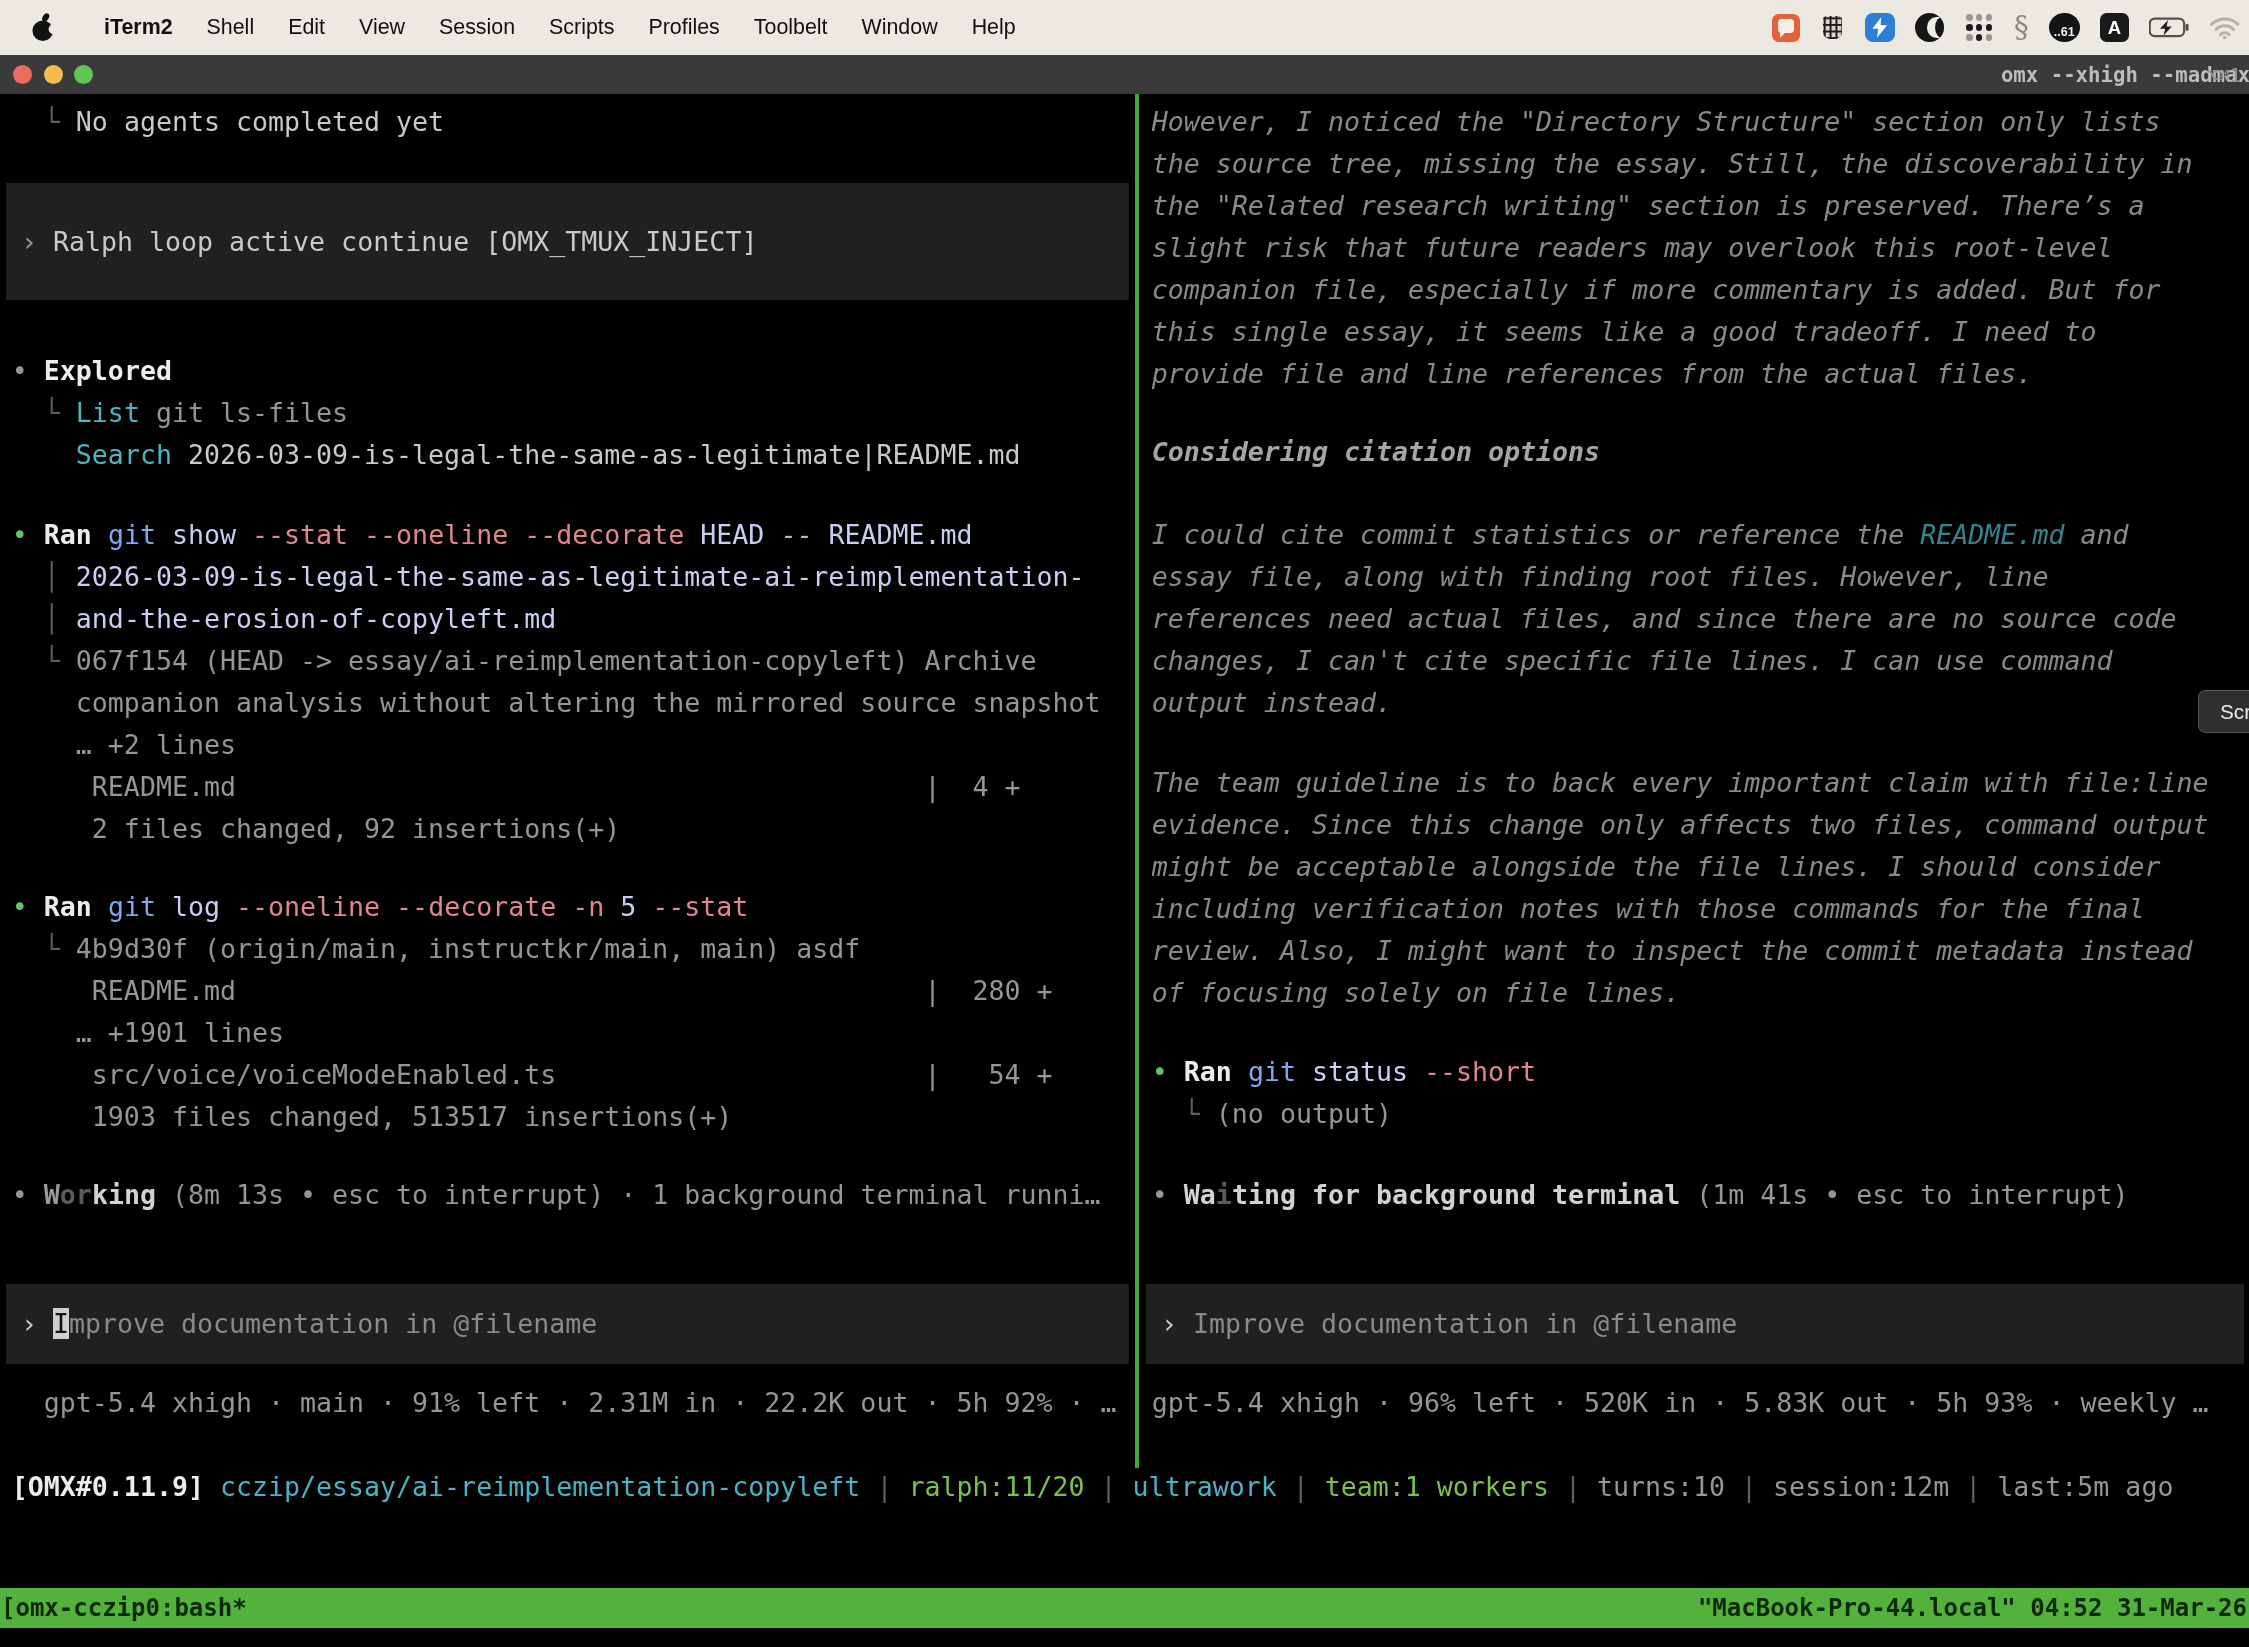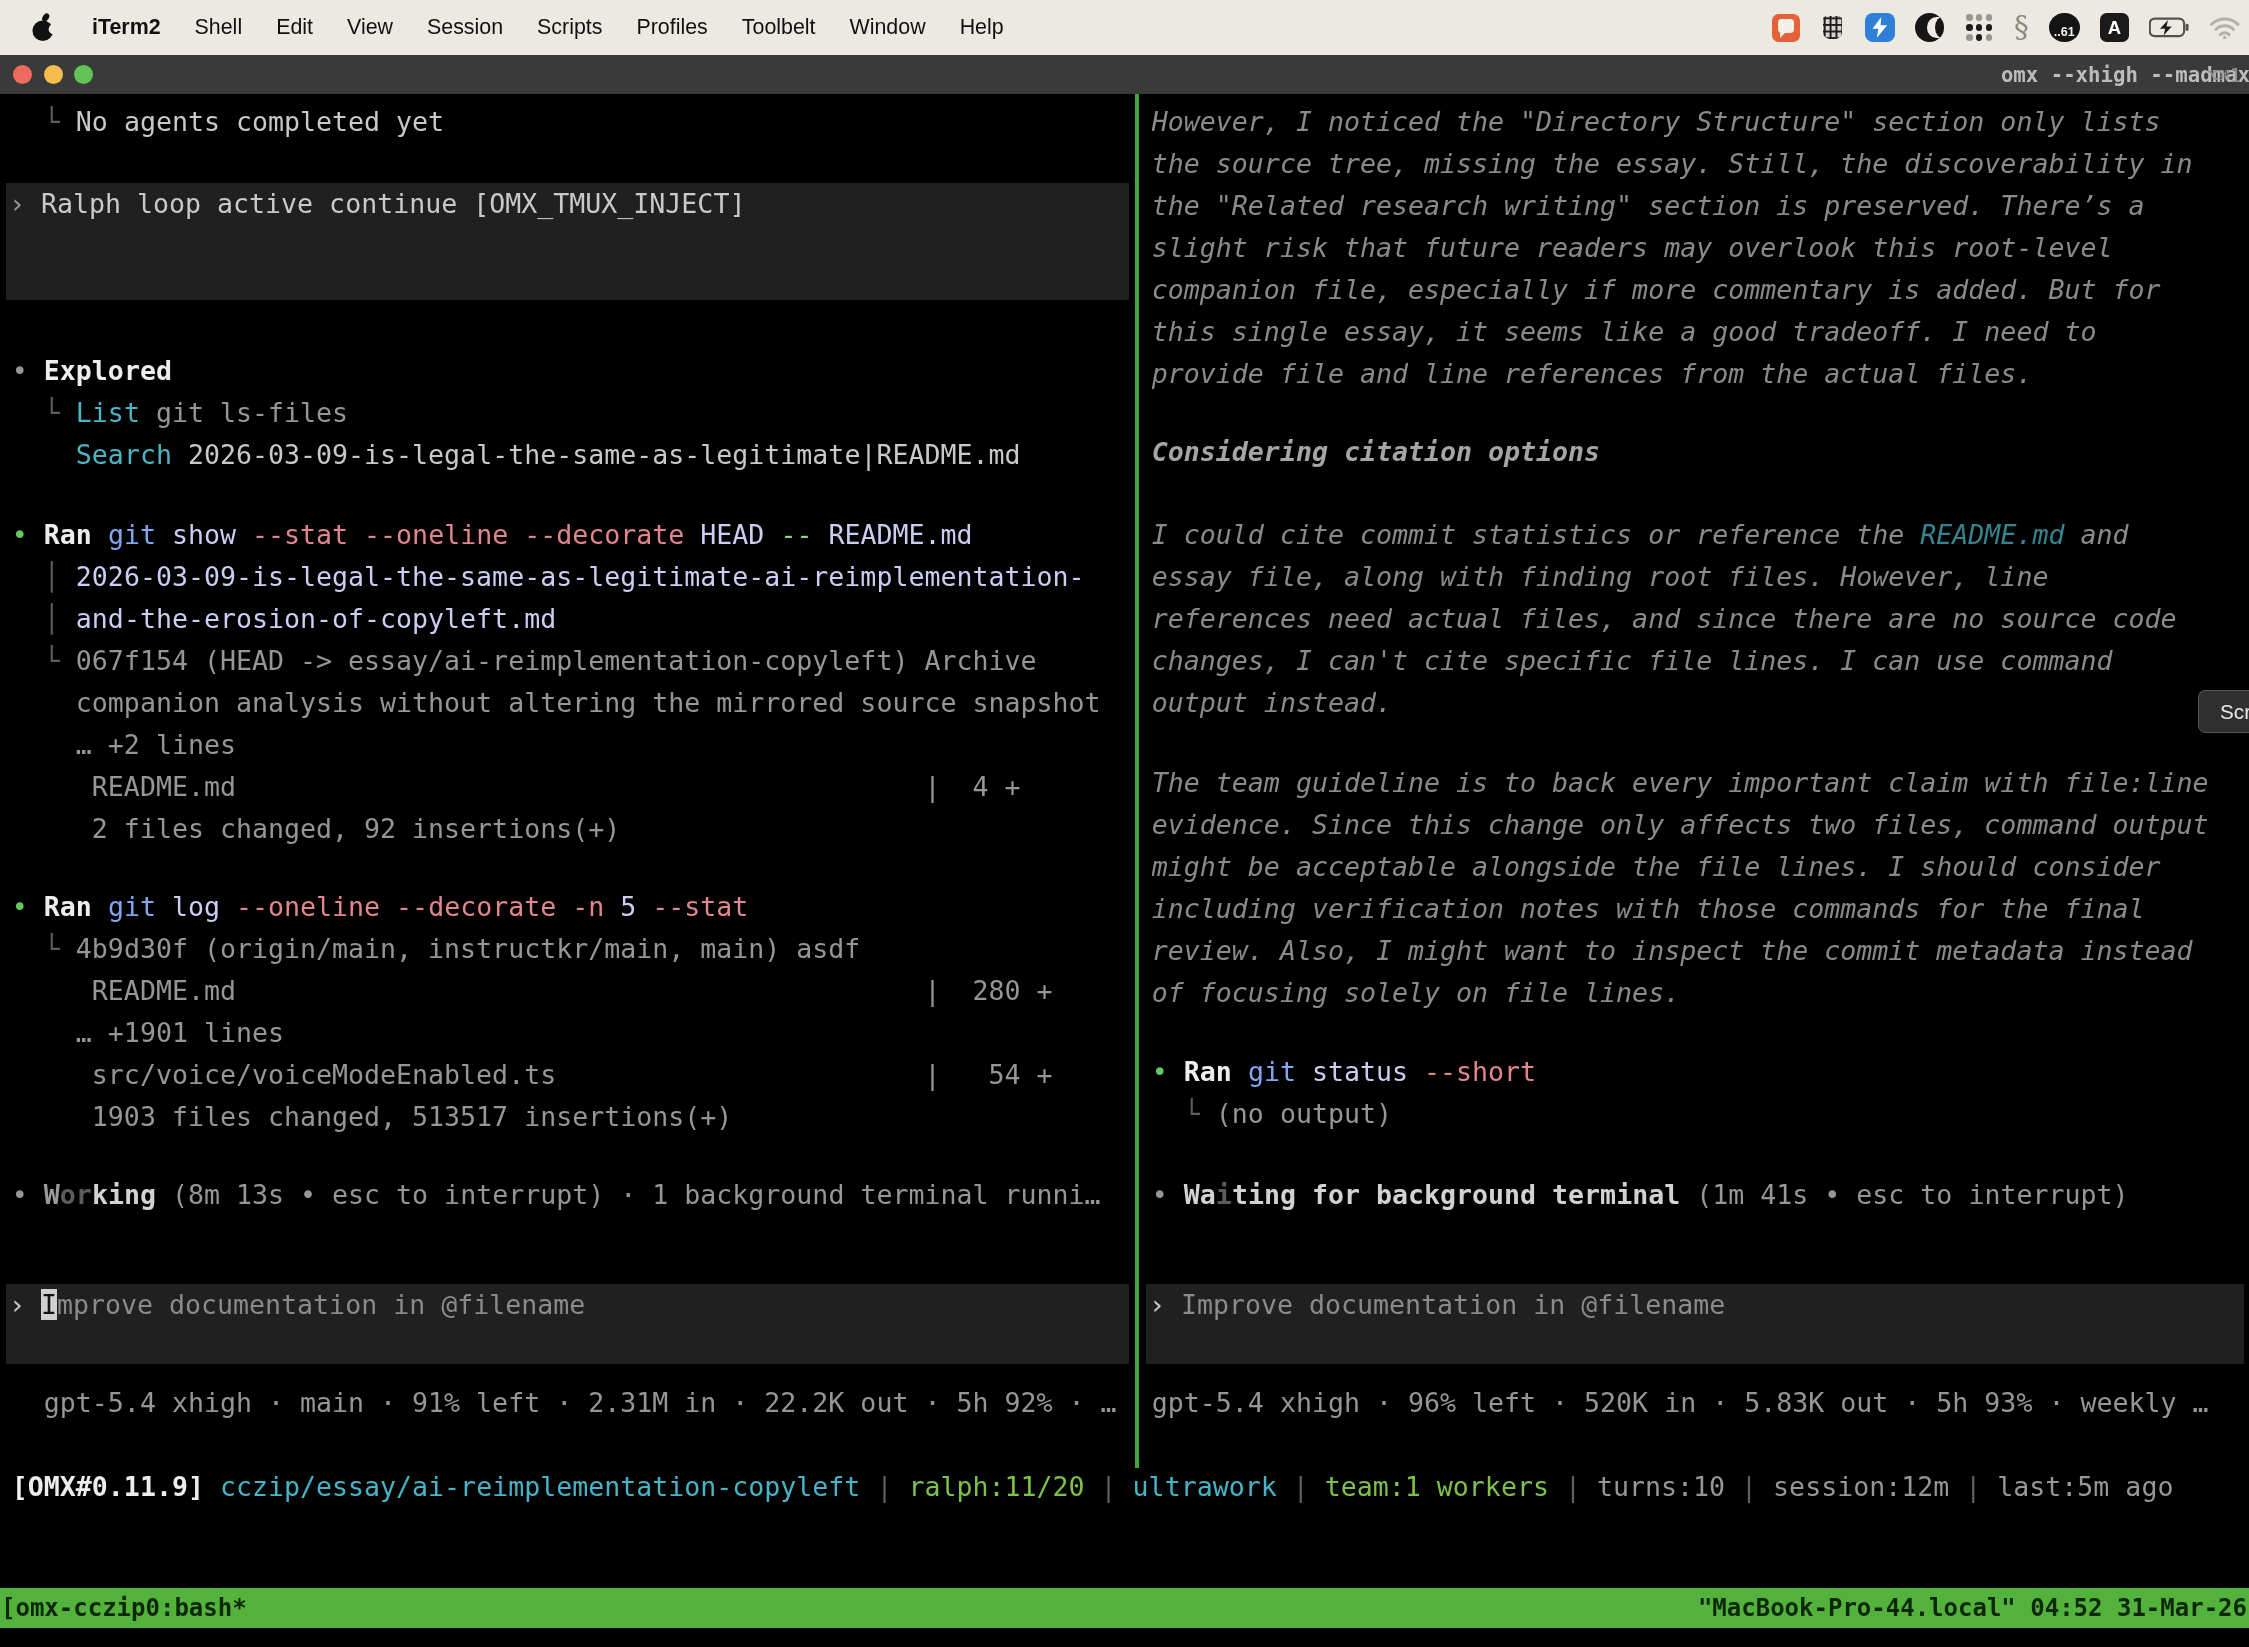--- a/index.html
+++ b/index.html
@@ -1,21 +1,21 @@
 <!DOCTYPE html>
 <html style="font-size:11.8px"><head>
 <meta charset="utf-8">
 <style>
   html,body{margin:0;padding:0;background:#000;}
   #screen{position:relative;width:2250px;height:1648px;background:#000;overflow:hidden;
           font-family:"DejaVu Sans Mono",monospace;}
   
   #menubar{position:absolute;top:0;left:0;width:2250px;height:55px;background:#ece9e2;
            display:flex;align-items:center;font-family:"Liberation Sans",sans-serif;
-           font-size:21.4px;color:#111;}
+           font-size:21.4px;color:#111;gap:12px;}
   #apple-logo{margin-left:31px;width:25px;height:29.5px;flex:0 0 auto;}
   #menu-items{display:flex;margin-left:19px;}
   #menu-items span{padding:0 17px;white-space:nowrap;}
   #menu-items span:first-child{font-weight:bold;}
   #menu-status{position:absolute;right:10.3px;top:0;height:55px;display:flex;align-items:center;gap:20px;}
   .mb-ic{display:flex;align-items:center;justify-content:center;}
   .rec-ind{width:28px;height:28px;background:#e56239;border-radius:6.6px;position:relative;}
   .rec-ind i{position:absolute;left:5.9px;top:5.2px;width:16px;height:14.8px;background:#f4efe8;border-radius:3.7px;}
   .rec-ind b{position:absolute;left:7.4px;top:19px;width:0;height:0;border-left:5.2px solid #f4efe8;border-bottom:5.9px solid transparent;}
   .shield{width:25px;height:29.5px;background:#1d1d1d;border-radius:7.4px 7.4px 10.3px 10.3px;
@@ -47,21 +47,21 @@
              color:#bcbcbc;font-size:20.7px;font-weight:bold;font-family:"DejaVu Sans Mono",monospace;}
   #win-shortcut{position:absolute;right:8.9px;top:0;height:40px;line-height:40px;color:#8f8f8f;font-size:19px;}
   
   #term{position:absolute;top:94px;left:0;width:2250px;height:1553px;background:#000;}
   .pane{position:absolute;top:0;height:1373px;}
   #pane-left{left:0;width:1135px;}
   #pane-right{left:1140px;width:1110px;}
   #separator{position:absolute;left:1135px;top:0;width:4.4px;height:1374px;background:#3fa83c;}
   .block{position:absolute;left:11.8px;right:0;overflow:hidden;}
   .ln{height:42px;line-height:42px;white-space:pre;font-size:26.6px;color:#969696;}
-  .tbox{position:absolute;left:5.9px;right:5.9px;background:#202020;display:flex;padding-left:3px;}
+  .tbox{position:absolute;left:5.9px;right:5.9px;background:#202020;display:flex;align-items:center;padding-left:15px;}
   .italic .ln{font-style:italic;color:#8a8a8a;}
   
   .g{color:#969696;} .br{color:#c9c9c9;} .dm{color:#5e5e5e;}
   .w{color:#ededed;font-weight:bold;}
   .cy{color:#4ab6c4;} .bl{color:#82a7f0;} .lv{color:#c9cef2;} .pk{color:#e2868e;}
   .lg{color:#93d195;} .gn{color:#63c763;}
   .shm{color:#9a9a9a;font-weight:bold;} .sh1{color:#5c5c5c;font-weight:bold;} .sh2{color:#d2d2d2;font-weight:bold;}
   .ph{color:#8a8a8a;} .cur{background:#cfcfcf;color:#141414;}
   .lk{color:#35838f;} .hd{color:#a5a5a5;font-weight:bold;}
   .cys{color:#46b4c8;margin-top:31px;} .gns{color:#7cc24a;} .pipe{color:#5f5f5f;}

